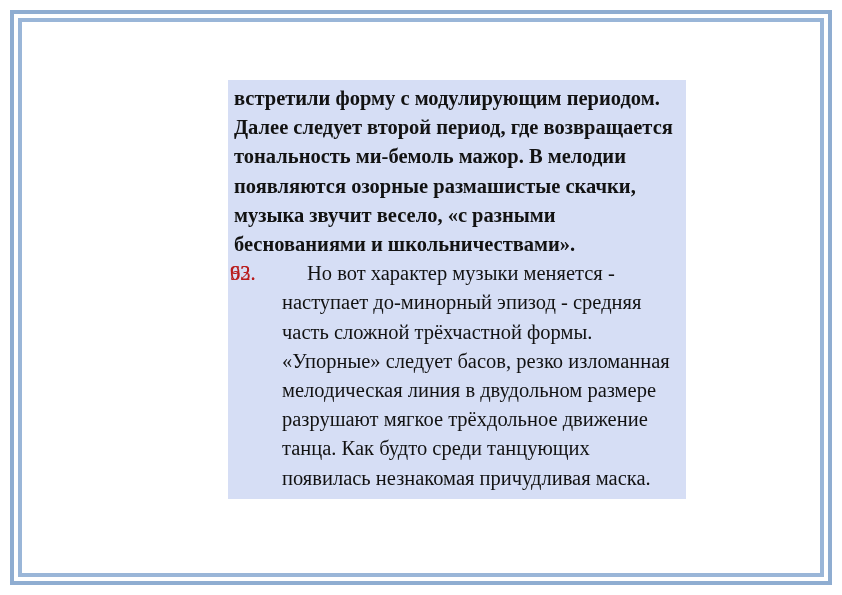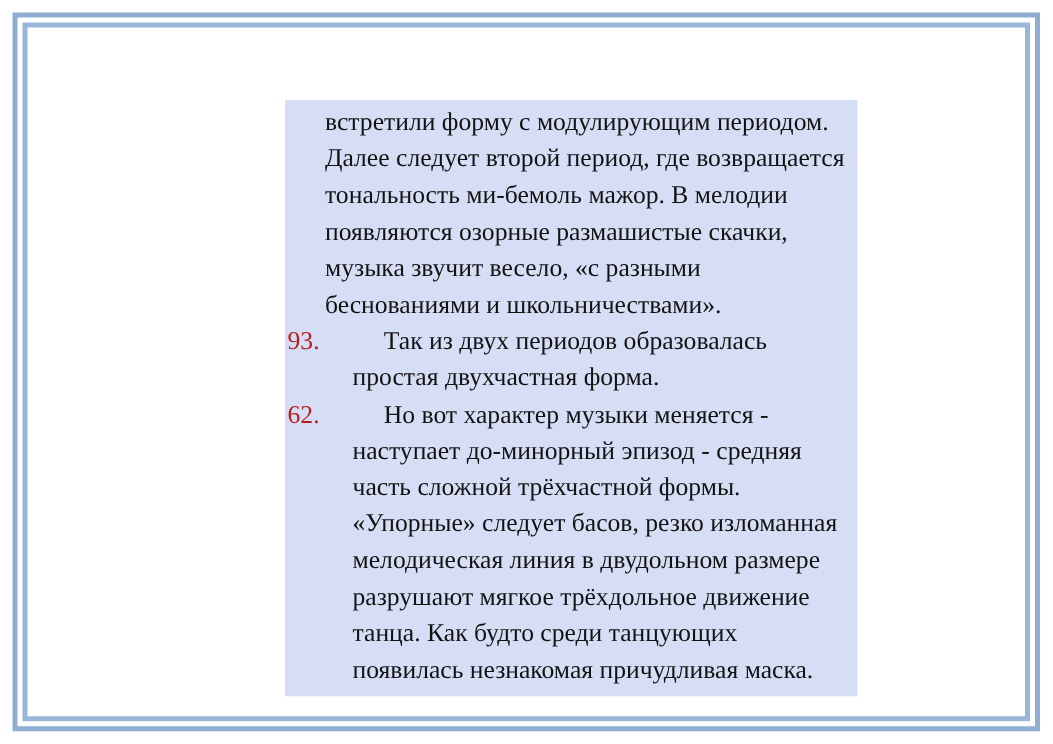--- a/index.html
+++ b/index.html
@@ -70,22 +70,23 @@
     display: block;
     font-size: 20.5px;
     line-height: 29.2px;
     color: #121212;
     text-align: left;
     margin: 0;
     padding: 0 6px 0 0;
   }
 
   .para-intro {
-    padding-left: 32px;
+    padding-left: 6px;
     padding-right: 4px;
+    font-weight: bold;
   }
 
   .list-item {
     position: relative;
     padding-left: 54px;
     padding-right: 4px;
     margin: 0;
   }
   .list-item .marker {
     position: absolute;
@@ -111,21 +112,20 @@
   <div class="frame-inner"></div>
 
   <div class="content-area">
 
     <div class="text-block">
 
       <p class="para para-intro">встретили форму с модулирующим периодом. Далее следует второй период, где возвращается тональность ми-бемоль мажор. В мелодии появляются озорные размашистые скачки, музыка звучит весело, «с разными беснованиями и школьничествами».</p>
 
       <p class="para list-item">
         <span class="marker">93.</span>
-        <span class="body">Так из двух периодов образовалась простая двухчастная форма.</span>
       </p>
 
       <p class="para list-item">
         <span class="marker">62.</span>
         <span class="body">Но вот характер музыки меняется - наступает до-минорный эпизод - средняя часть сложной трёхчастной формы. «Упорные» следует басов, резко изломанная мелодическая линия в двудольном размере разрушают мягкое трёхдольное движение танца. Как будто среди танцующих появилась незнакомая причудливая маска.</span>
       </p>
 
     </div>
 
   </div>

